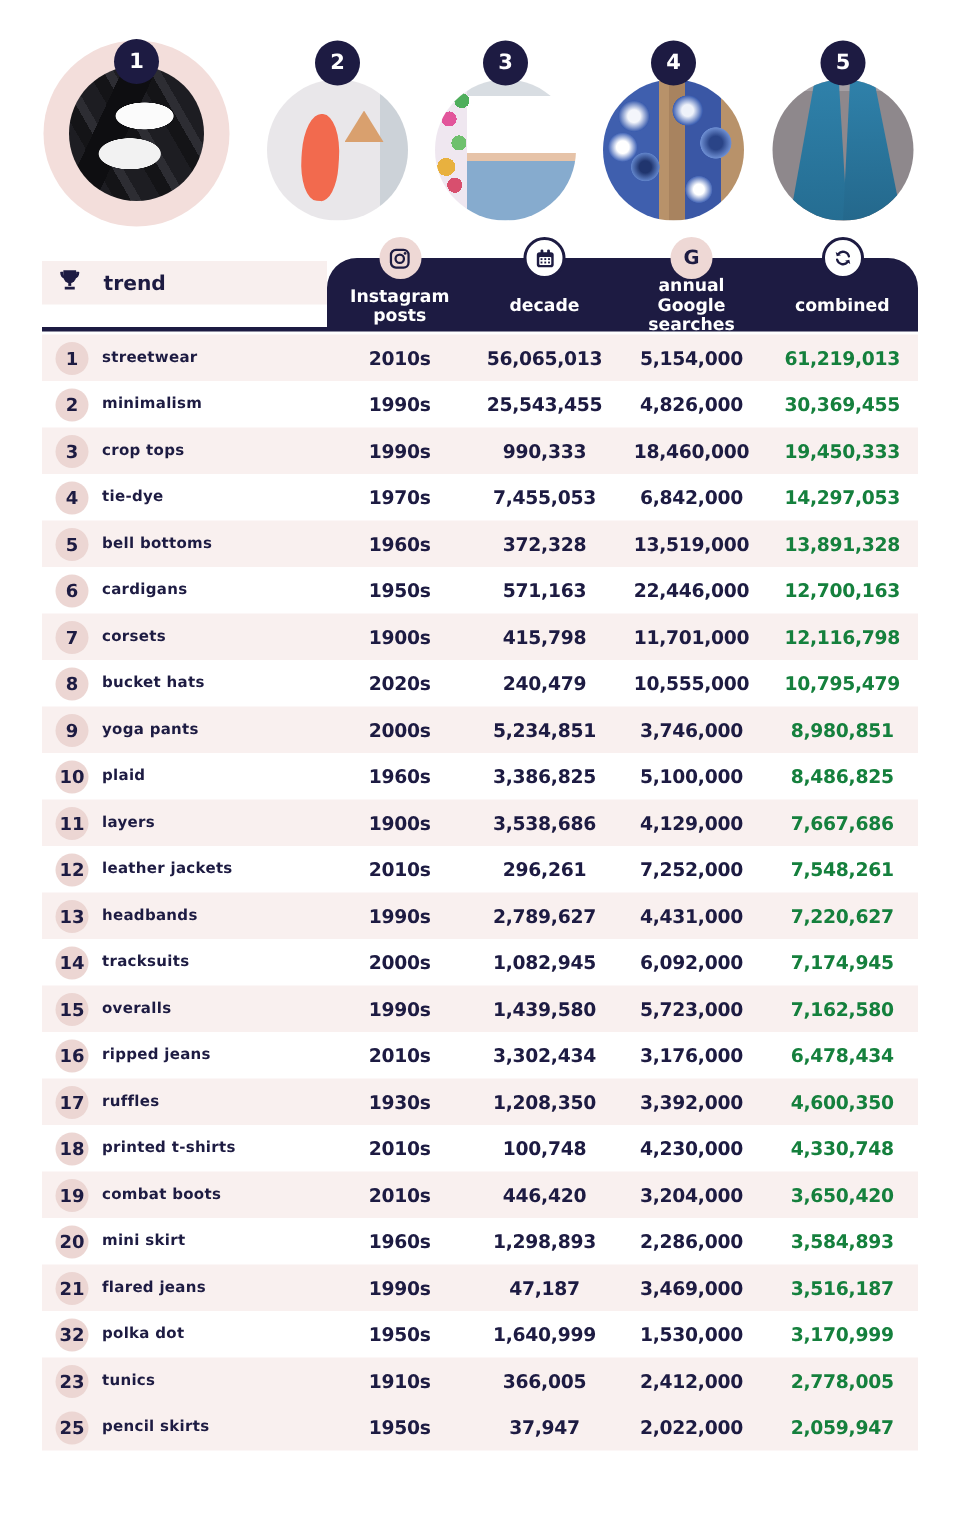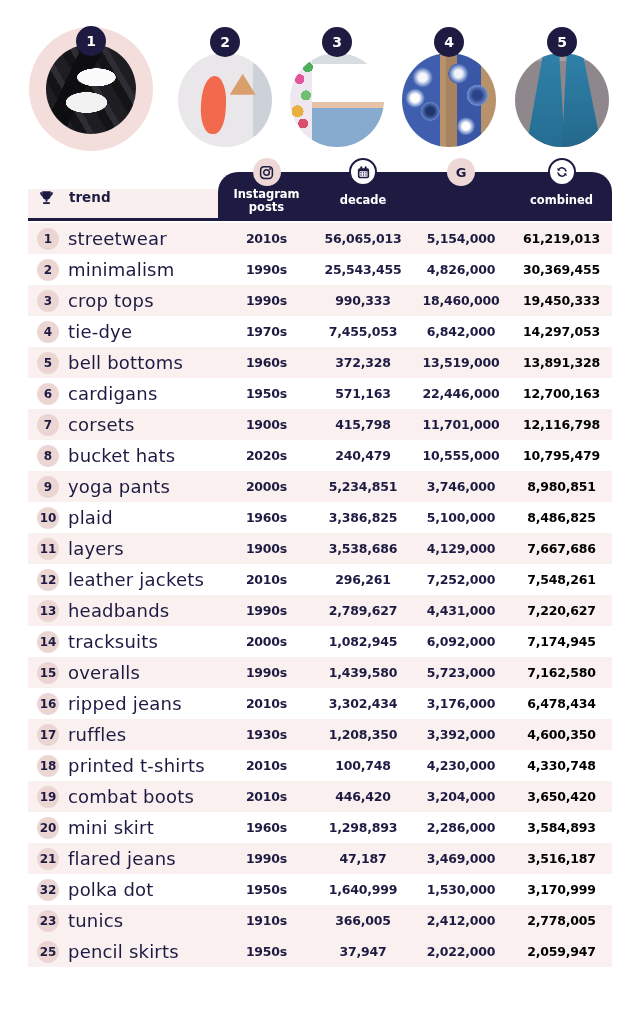--- a/index.html
+++ b/index.html
@@ -51,22 +51,22 @@
   .rank-badge-top{
     position:absolute;width:30px;height:30px;border-radius:50%;background:#1d1b42;color:#fff;
     display:flex;align-items:center;justify-content:center;font-size:14px;font-weight:700;z-index:3;}
   .b1{left:76px;top:26px;} .b2{left:210px;top:27px;} .b3{left:322px;top:27px;}
   .b4{left:434px;top:27px;} .b5{left:547px;top:27px;}
   
   .ranking-table{position:absolute;left:28px;top:172px;width:584px;}
   .thead{position:relative;height:46px;border-bottom:3px solid #1d1b42;}
   .thead-navy{position:absolute;left:190px;right:0;top:0;height:46px;background:#1d1b42;
     border-radius:20px 20px 0 0;}
-  .thead-left{position:absolute;left:0;top:17px;width:190px;height:29px;background:#f8efee;
-    display:flex;padding-left:10px;box-sizing:border-box;}
+  .thead-left{position:absolute;left:0;top:2px;width:190px;height:29px;background:#f8efee;
+    display:flex;align-items:center;padding-left:10px;box-sizing:border-box;}
   .thead-left .trend-label{margin-left:14px;font-size:13.5px;font-weight:700;color:#1d1b42;}
   .thead-cols{position:absolute;left:190px;right:0;top:0;height:46px;display:grid;
     grid-template-columns:97px 96px 100px 101px;}
   .thead-col{position:relative;display:flex;align-items:center;justify-content:center;
     padding-top:12px;box-sizing:border-box;height:100%;}
   .col-label{color:#fff;font-size:11.5px;font-weight:700;text-align:center;line-height:1.15;
     max-width:82px;}
   .icon-circle{position:absolute;top:-14px;left:50%;transform:translateX(-50%);
     width:28px;height:28px;border-radius:50%;display:flex;align-items:center;justify-content:center;
     box-sizing:border-box;z-index:2;}
@@ -74,23 +74,23 @@
   .icon-pink{background:#eed8d5;}
   .g-letter{font-size:13px;font-weight:700;color:#1d1b42;}
   
   .tbody{margin-top:2px;}
   .row{display:grid;grid-template-columns:40px 150px 97px 96px 100px 101px;height:31px;
     align-items:center;}
   .row.alt{background:#f9f0ef;}
   .rank-cell{display:flex;align-items:center;justify-content:center;}
   .rank-badge{width:22px;height:22px;border-radius:50%;background:#ecd6d3;color:#1d1b42;
     font-size:12px;font-weight:700;display:flex;align-items:center;justify-content:center;}
-  .trend-cell{font-size:18px;font-weight:400;color:#1d1b42;letter-spacing:.2px;}
+  .trend-cell{font-size:10px;font-weight:700;color:#1d1b42;letter-spacing:.2px;}
   .num{font-size:12.5px;font-weight:700;color:#1d1b42;text-align:center;letter-spacing:-.2px;}
-  .combined-cell{color:#000000;}
+  .combined-cell{color:#15803d;}
 </style>
 </head>
 <body>
 
 <div class="sheet">
 
   <div class="hero">
     <div class="ring"></div>
 
     <div class="photo photo-1"></div>
@@ -154,20 +154,21 @@
               </g>
             </svg>
           </span>
           <span class="col-label">decade</span>
         </div>
 
         <div class="thead-col">
           <span class="icon-circle icon-pink">
             <span class="g-letter">G</span>
           </span>
+          <span class="col-label">annual Google searches</span>
         </div>
 
         <div class="thead-col">
           <span class="icon-circle icon-outlined">
             <svg width="14" height="14" viewBox="0 0 24 24" fill="none" stroke="#1d1b42" stroke-width="2.6" stroke-linecap="round" aria-hidden="true">
               <path d="M18.8 10.2A7.1 7.1 0 0 0 6.6 7.3"></path>
               <path d="M5.2 13.8a7.1 7.1 0 0 0 12.2 2.9"></path>
               <polygon points="4.2,4.6 4.2,9.6 9.2,9.6" fill="#1d1b42" stroke="none" transform="rotate(-14 6.7 7.1)"></polygon>
               <polygon points="19.8,19.4 19.8,14.4 14.8,14.4" fill="#1d1b42" stroke="none" transform="rotate(-14 17.3 16.9)"></polygon>
             </svg>

